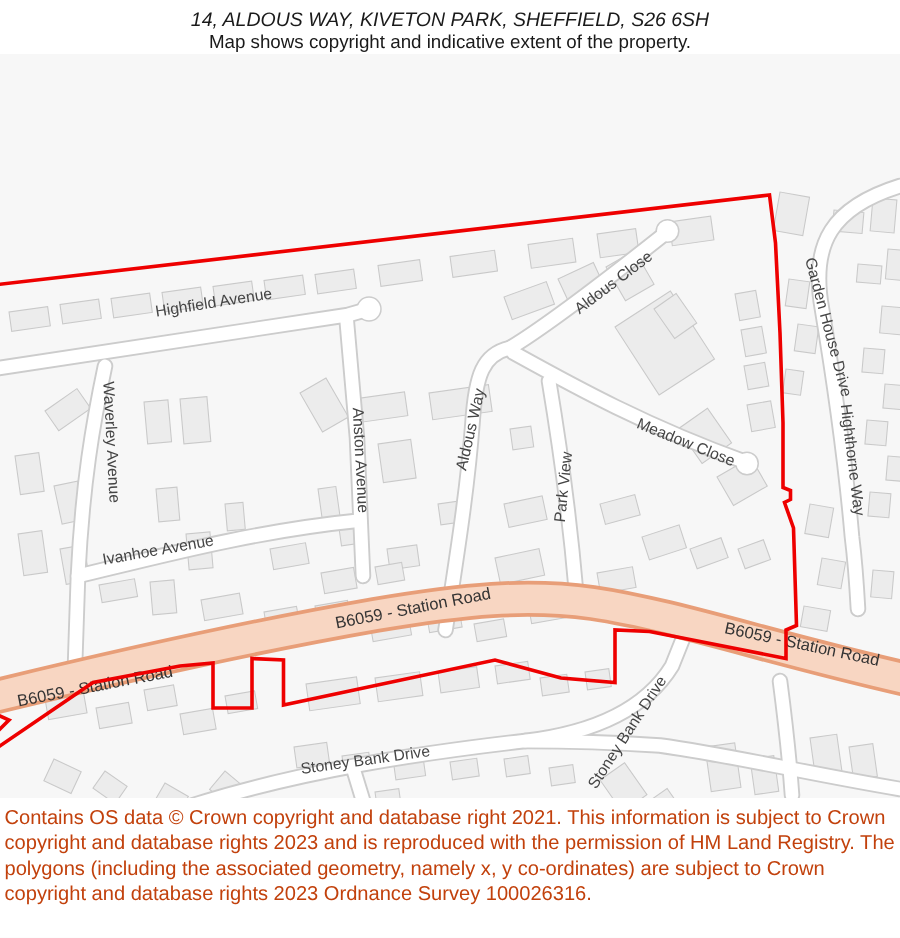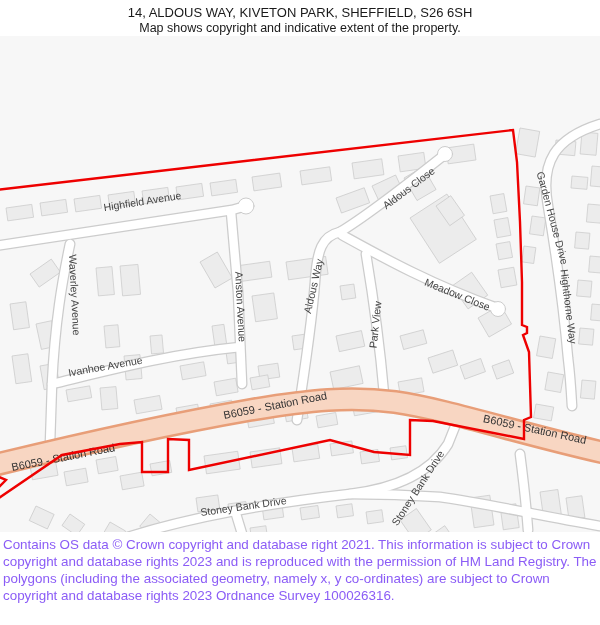--- a/index.html
+++ b/index.html
@@ -1,24 +1,24 @@
 <!DOCTYPE html>
 <html><head>
 <meta charset="utf-8">
 <style>
   html,body{margin:0;padding:0;background:#ffffff;}
   body{width:600px;height:625px;font-family:"Liberation Sans",sans-serif;color:#1a1a1a;overflow:hidden;}
   .header{width:600px;text-align:center;padding-top:5px;}
-  .header .title{font-size:13px;line-height:16px;}
+  .header .title{font-size:13px;line-height:16px;font-style:italic;}
   .header .subtitle{font-size:12.5px;line-height:15px;}
   .map-wrap{width:600px;height:496px;position:relative;background:#f7f7f7;}
   svg{display:block;}
   .street-label{font-size:10.5px;fill:#454545;}
   .road-label{font-size:11px;fill:#333333;}
-  .footer{width:594px;padding:4px 3px 0 3px;font-size:13.4px;line-height:17px;color:#8b5cf6;}
+  .footer{width:594px;padding:4px 3px 0 3px;font-size:13.4px;line-height:17px;color:#c2410c;}
 </style>
 </head>
 <body>
 
 <div class="header">
   <div class="title">14, ALDOUS WAY, KIVETON PARK, SHEFFIELD, S26 6SH</div>
   <div class="subtitle">Map shows copyright and indicative extent of the property.</div>
 </div>
 
 <div class="map-wrap">

